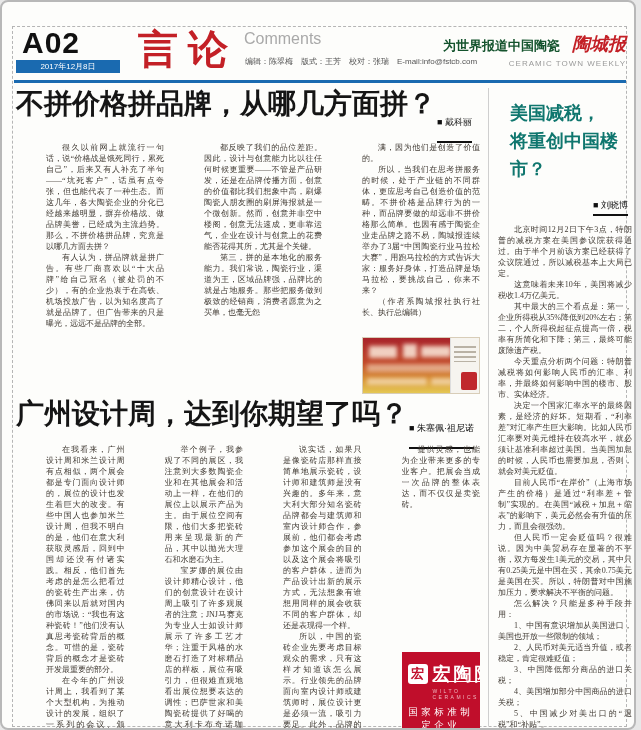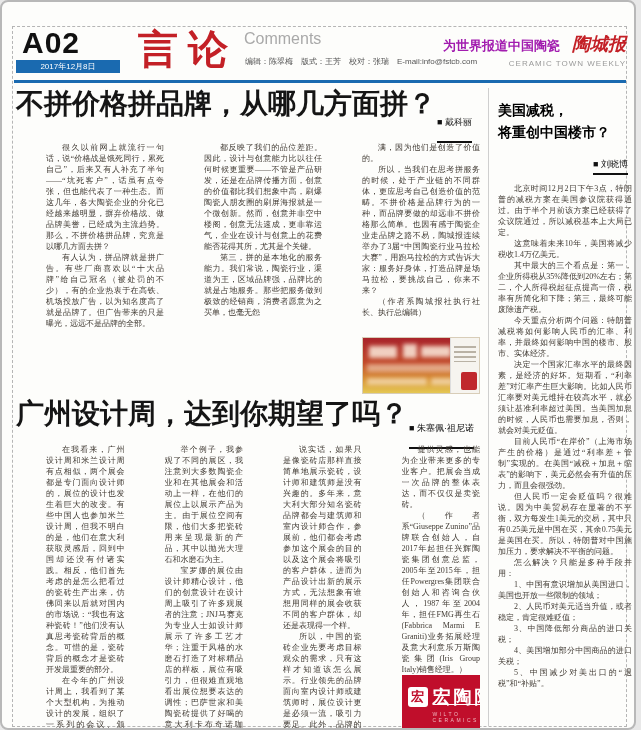--- a/index.html
+++ b/index.html
@@ -15,21 +15,21 @@
   .datebar{position:absolute;left:0;top:30px;width:104px;height:13px;background:#1a6ab0;
         color:#fff;font-size:8px;line-height:13px;text-align:center;
         font-family:"Liberation Sans",sans-serif;}
   .section-cn{position:absolute;left:122px;top:-8px;font-family:"Liberation Sans",sans-serif;
         font-weight:900;font-size:40px;color:#c32026;letter-spacing:10px;}
   .section-en{position:absolute;left:228px;top:0px;font-family:"Liberation Sans",sans-serif;
         font-size:16px;color:#a9a9a9;}
   .staff{position:absolute;left:229px;top:26px;font-size:8px;color:#555;white-space:nowrap;
         font-family:"Liberation Sans",sans-serif;}
   .mast{position:absolute;right:2px;top:2px;text-align:right;}
-  .slogan{font-family:"Liberation Sans",sans-serif;font-weight:700;font-size:13px;color:#a21caf;}
+  .slogan{font-family:"Liberation Sans",sans-serif;font-weight:700;font-size:13px;color:#14532d;}
   .mast-cn{font-family:"DejaVu Serif",serif;font-style:italic;font-weight:700;font-size:18px;
         color:#c32026;margin-left:8px;}
   .mast-en{font-size:8px;color:#9a9a9a;letter-spacing:1px;margin-top:3px;
         font-family:"Liberation Sans",sans-serif;}
   .bluerule{position:absolute;left:12px;right:8px;top:78px;height:3px;background:#1a6ab0;}
   
   .main-left{position:absolute;left:14px;top:86px;width:464px;height:644px;}
   .vdiv{position:absolute;left:486px;top:86px;bottom:2px;width:1px;background:#cfcfcf;}
   .sidebar{position:absolute;left:496px;top:86px;width:134px;height:644px;}
   
@@ -65,21 +65,21 @@
         font-weight:700;font-size:13px;line-height:20px;text-align:center;
         font-family:"Liberation Sans",sans-serif;flex:0 0 auto;}
   .ht-name{font-family:"Liberation Sans",sans-serif;font-weight:700;font-size:18px;
         letter-spacing:3px;white-space:nowrap;text-decoration:underline;}
   .ht-en{font-size:5px;letter-spacing:2.5px;color:#f0b9c0;margin:2px 0 6px 25px;
         font-family:"Liberation Sans",sans-serif;}
   .ht-tag{font-family:"Liberation Sans",sans-serif;font-size:9.5px;letter-spacing:3.5px;
         color:#fff;text-align:center;}
   
   .sb-headline{font-family:"Liberation Sans","DejaVu Sans",sans-serif;font-weight:700;
-        color:#000000;font-size:14px;line-height:1.55;margin:12px 0 0 0;}
+        color:#0f766e;font-size:18px;line-height:1.55;margin:12px 0 0 12px;}
   .sb-byline-row{text-align:right;margin:10px 4px 0 0;}
   .sb-byline{display:inline-block;font-size:9px;color:#111;border-bottom:2px solid #111;
         padding-bottom:2px;font-family:"Liberation Sans",sans-serif;}
   .sb-body{margin-top:8px;height:506px;overflow:hidden;text-align:justify;}
   .sb-body .para{font-size:8px;line-height:11px;}
 </style>
 </head>
 <body>
 
 <div class="page">
@@ -152,21 +152,20 @@
             <p class="para">宝罗娜的展位由设计师精心设计，他们的创意设计在设计周上吸引了许多观展者的注意；JNJ马赛克为专业人士如设计师展示了许多工艺才华；注重于风格的水磨石打造了对标精品店的样板，展位有吸引力，但很难直观地看出展位想要表达的调性；巴萨世家和美陶瓷砖提供了好喝的意大利卡布奇诺咖啡，以及圆桌供客人交流。除以上这些，其余瓷砖企业的展位都只是简单地展示瓷砖，没有什么出彩。</p>
           </div>
         <div class="col">
             <p class="para">说实话，如果只是像瓷砖店那样直接简单地展示瓷砖，设计师和建筑师是没有兴趣的。多年来，意大利大部分知名瓷砖品牌都会与建筑师和室内设计师合作，参展前，他们都会考虑参加这个展会的目的以及这个展会将吸引的客户群体，进而为产品设计出新的展示方式，无法想象有谁想用同样的展会收获不同的客户群体，却还是表现得一个样。</p>
             <p class="para">所以，中国的瓷砖企业先要考虑目标观众的需求，只有这样才知道该怎么展示。行业领先的品牌面向室内设计师或建筑师时，展位设计更是必须一流，吸引力要足。此外，品牌的名称、标识、图片以及有针对性的宣传册，所有这些都要得到完美的呈现。</p>
             <p class="para">我认为中国的瓷砖企业越来越需要参会更多的策略，在展会上正确地展示产品，不同的部门要密切地合作。比如，市场部和产品开发部都要聚焦同一个目标，</p>
           </div>
         <div class="col colflex">
           <div>
               <p class="para">提供灵感，也能为企业带来更多的专业客户。把展会当成一次品牌的整体表达，而不仅仅是卖瓷砖。</p>
-              <p class="para">（作者系“Giuseppe Zunino”品牌联合创始人，自2017年起担任兴辉陶瓷集团创意总监，2005年至2015年，担任Powergres集团联合创始人和咨询合伙人，1987年至2004年，担任FMG再生石(Fabbrica Marmi E Graniti)业务拓展经理及意大利意乐万斯陶瓷集团(Iris Group Italy)销售经理。）</p>
             </div>
           <div class="hongtao">
             <div class="ht-row">
               <div class="ht-logo">宏</div>
               <div class="ht-name">宏陶陶瓷</div>
             </div>
             <div class="ht-en">WILTO CERAMICS</div>
             <div class="ht-tag">国家标准制定企业</div>
           </div>
         </div>

